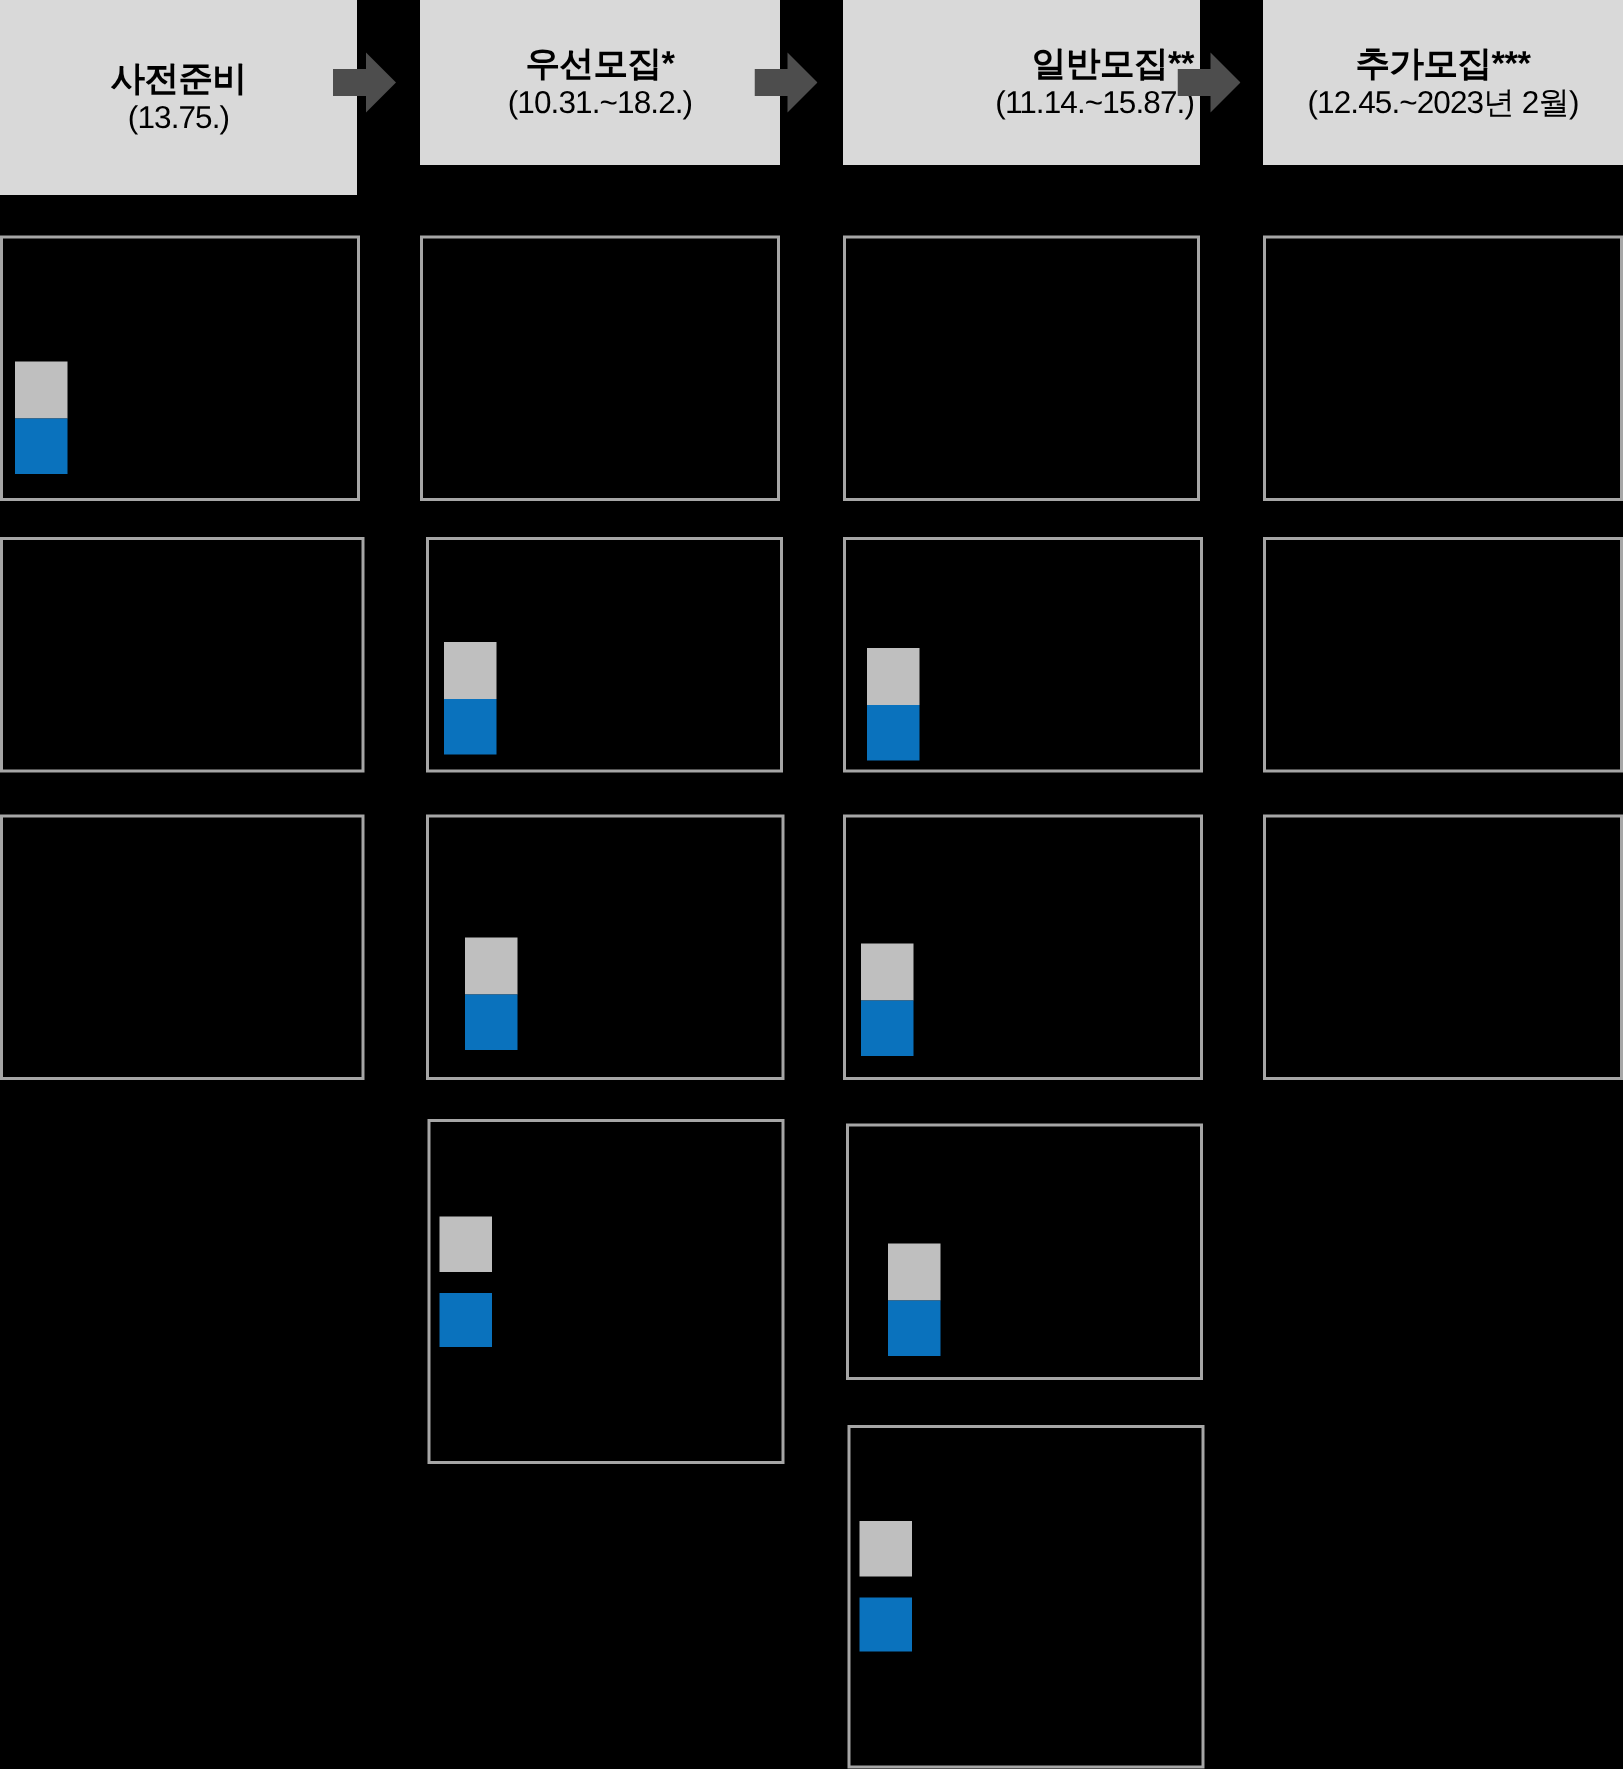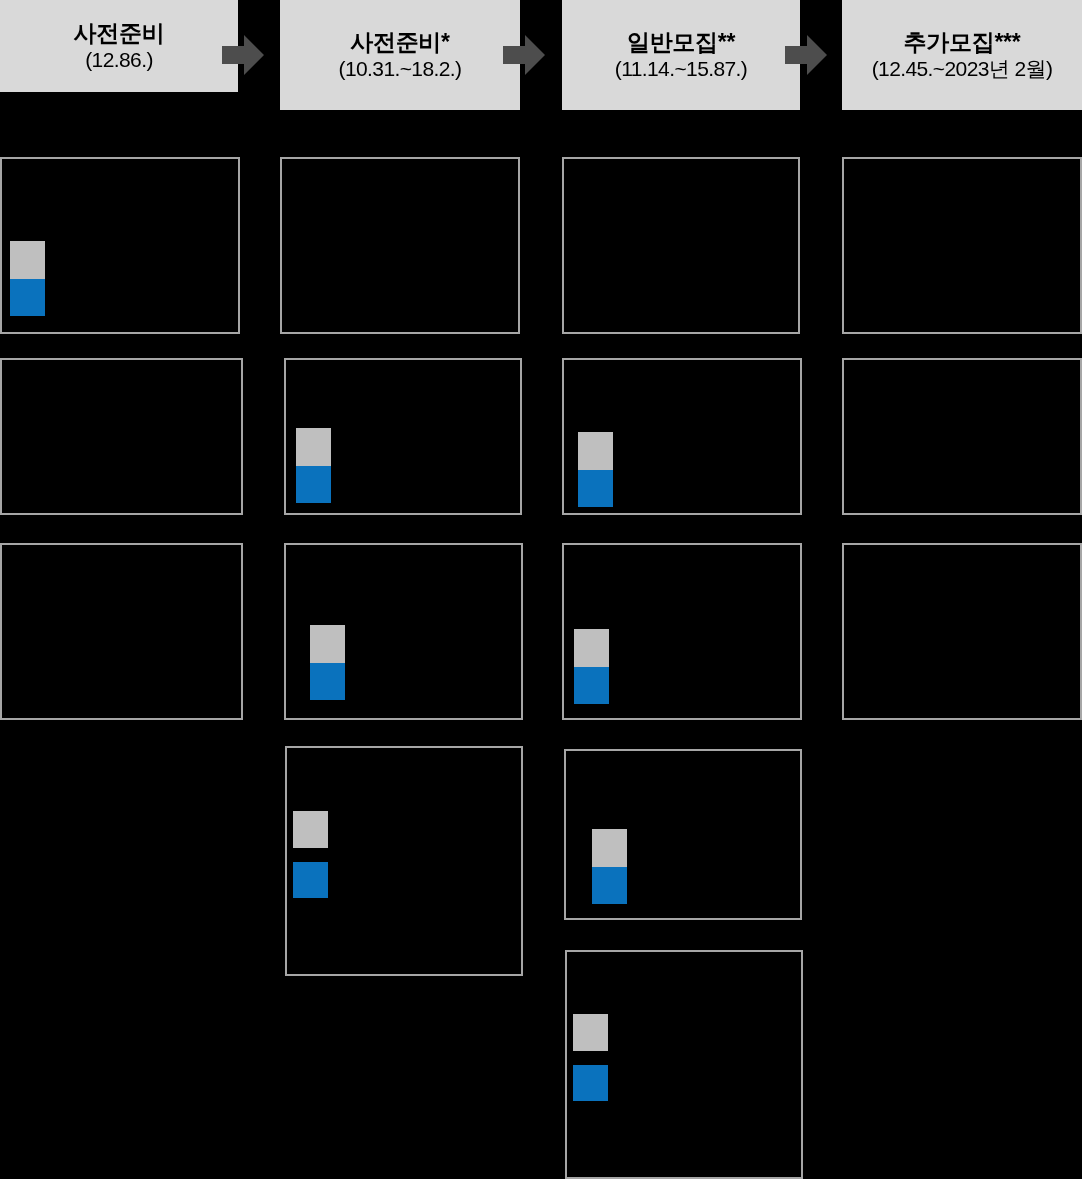--- a/index.html
+++ b/index.html
@@ -79,43 +79,43 @@
     display: block;
   }
   .swatch.gray  { background: #bfbfbf; }
   .swatch.blue  { background: #0a72bd; }
 </style>
 </head>
 <body>
 
 <div id="stage">
 
-  <div class="phase-header" style="left:0px; top:0px; width:238px; height:92px;">
+  <div class="phase-header" style="left:0px; top:0px; width:238px; height:130px;">
     <div class="phase-title">사전준비</div>
-    <div class="phase-range">(12.86.)</div>
+    <div class="phase-range">(13.75.)</div>
   </div>
 
   <div class="phase-arrow" style="left:222px; top:32px;">
     <svg viewBox="0 0 42 46" xmlns="http://www.w3.org/2000/svg" aria-hidden="true">
       <path d="M0 14 L22 14 L22 3 L42 23 L22 43 L22 32 L0 32 Z" fill="currentColor"></path>
     </svg>
   </div>
 
   <div class="phase-header" style="left:280px; top:0px; width:240px; height:110px;">
-    <div class="phase-title">사전준비*</div>
+    <div class="phase-title">우선모집*</div>
     <div class="phase-range">(10.31.~18.2.)</div>
   </div>
 
   <div class="phase-arrow" style="left:503px; top:32px;">
     <svg viewBox="0 0 42 46" xmlns="http://www.w3.org/2000/svg" aria-hidden="true">
       <path d="M0 14 L22 14 L22 3 L42 23 L22 43 L22 32 L0 32 Z" fill="currentColor"></path>
     </svg>
   </div>
 
-  <div class="phase-header" style="left:562px; top:0px; width:238px; height:110px;">
+  <div class="phase-header" style="left:562px; top:0px; width:238px; height:110px;align-items:flex-end;">
     <div class="phase-title">일반모집**</div>
     <div class="phase-range">(11.14.~15.87.)</div>
   </div>
 
   <div class="phase-arrow" style="left:785px; top:32px;">
     <svg viewBox="0 0 42 46" xmlns="http://www.w3.org/2000/svg" aria-hidden="true">
       <path d="M0 14 L22 14 L22 3 L42 23 L22 43 L22 32 L0 32 Z" fill="currentColor"></path>
     </svg>
   </div>
 

